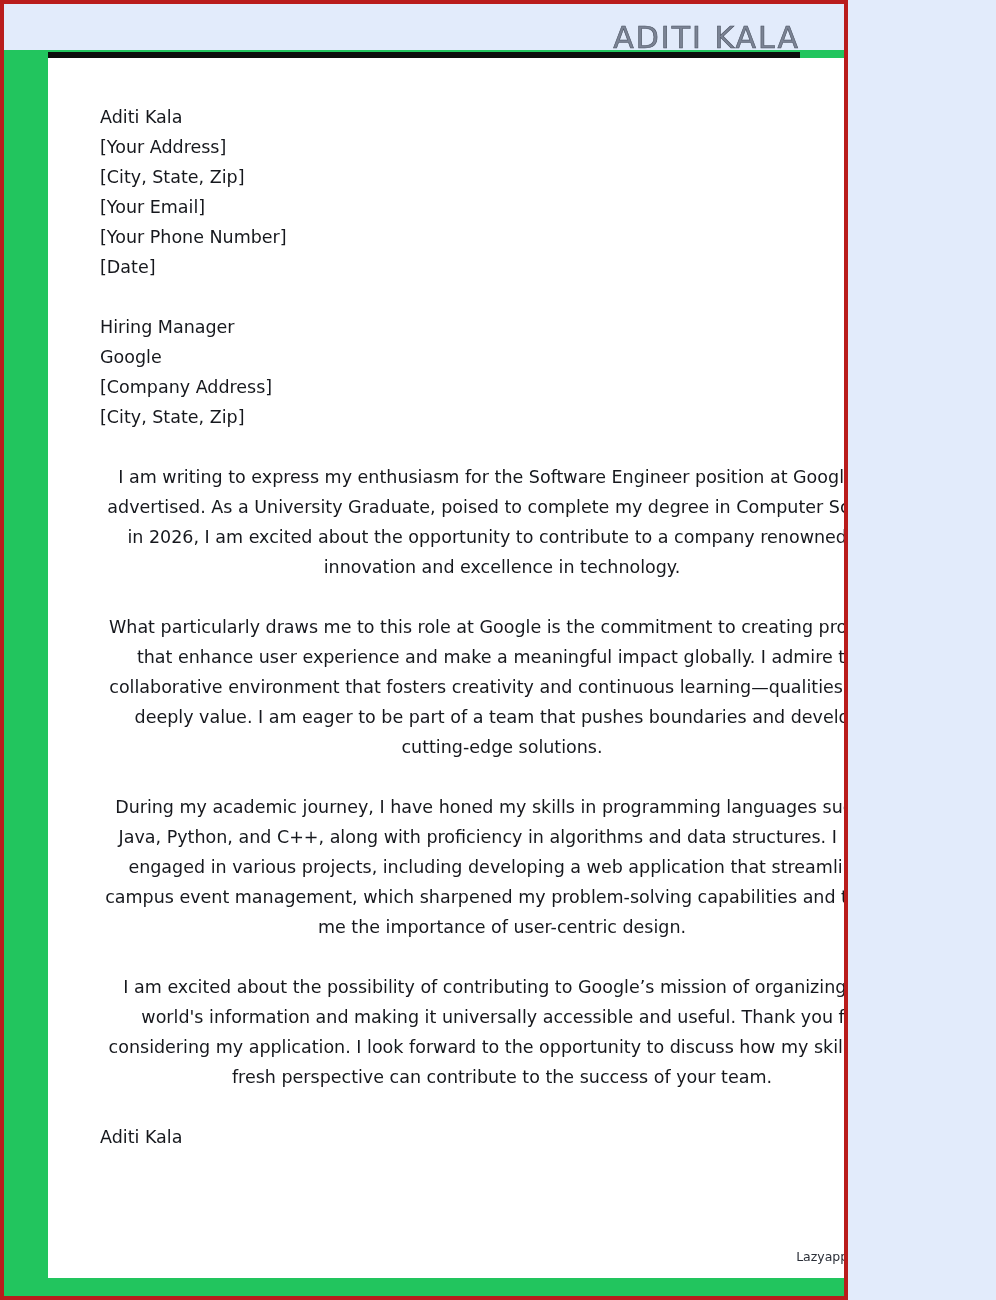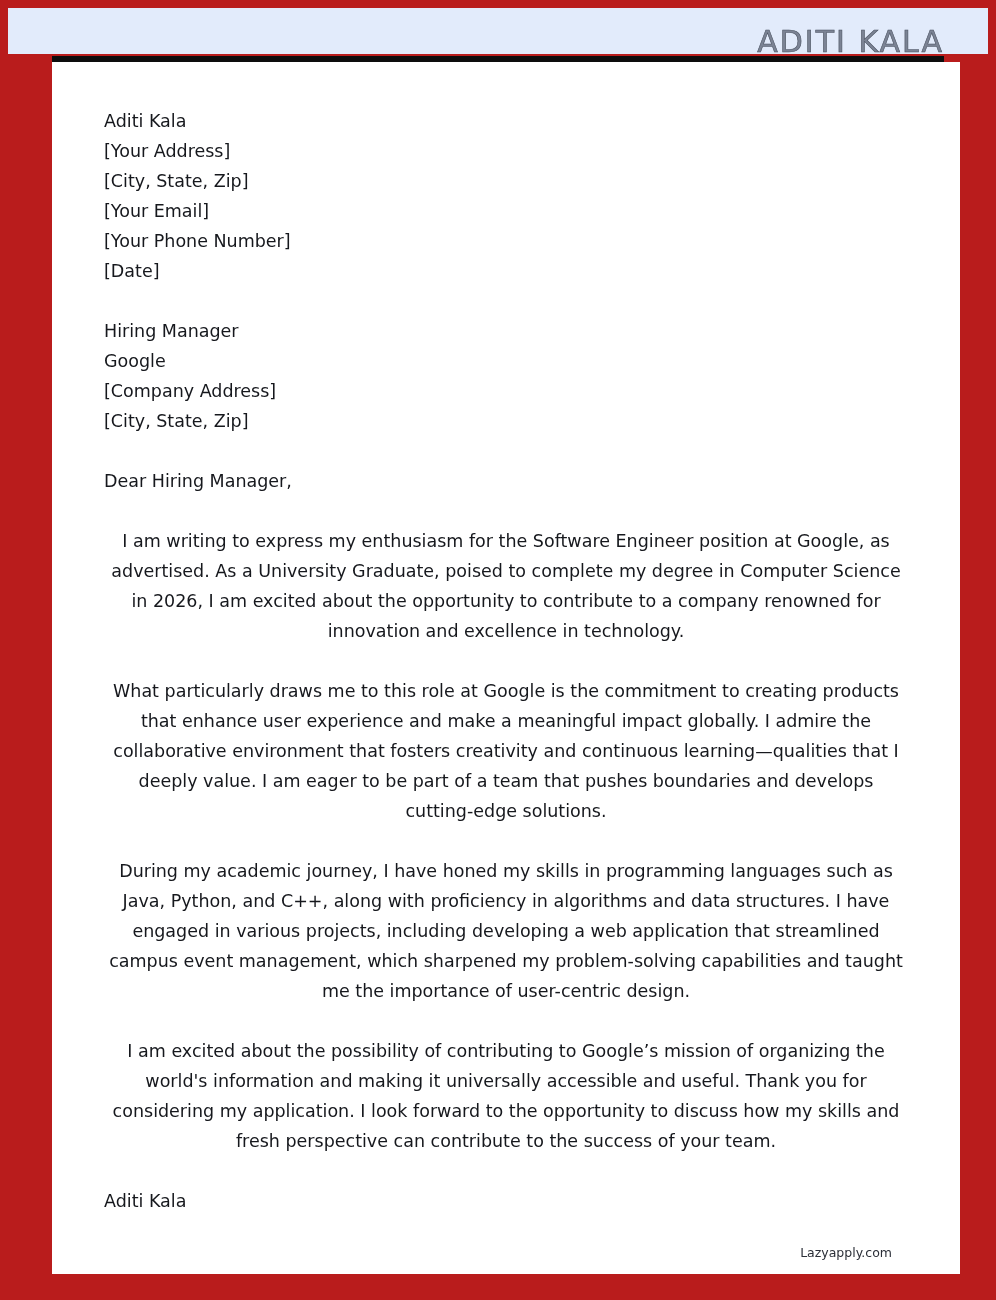--- a/index.html
+++ b/index.html
@@ -8,25 +8,25 @@
   }
   body {
     width: 996px;
     height: 1300px;
     background: #e2ebfb;
     font-family: "DejaVu Sans", sans-serif;
     overflow: hidden;
   }
   .page {
     position: relative;
-    width: 996px;
+    width: 848px;
     height: 1300px;
     box-sizing: border-box;
-    border: 8px solid #b91c1c;
-    background: #b91c1c;
+    border: 4px solid #b91c1c;
+    background: #22c55e;
     overflow: hidden;
   }
   .header {
     position: relative;
     height: 46px;
     box-sizing: border-box;
     background: #e2ebfb;
   }
   .header-name {
     position: absolute;
@@ -103,21 +103,20 @@
 [City, State, Zip]
 [Your Email]
 [Your Phone Number]
 [Date]</div>
 
     <div class="block addr">Hiring Manager
 Google
 [Company Address]
 [City, State, Zip]</div>
 
-    <div class="block salutation">Dear Hiring Manager,</div>
 
     <p class="para">I am writing to express my enthusiasm for the Software Engineer position at Google, as advertised. As a University Graduate, poised to complete my degree in Computer Science in 2026, I am excited about the opportunity to contribute to a company renowned for innovation and excellence in technology.</p>
     <p class="para">What particularly draws me to this role at Google is the commitment to creating products that enhance user experience and make a meaningful impact globally. I admire the collaborative environment that fosters creativity and continuous learning—qualities that I deeply value. I am eager to be part of a team that pushes boundaries and develops cutting-edge solutions.</p>
     <p class="para">During my academic journey, I have honed my skills in programming languages such as Java, Python, and C++, along with proficiency in algorithms and data structures. I have engaged in various projects, including developing a web application that streamlined campus event management, which sharpened my problem-solving capabilities and taught me the importance of user-centric design.</p>
     <p class="para">I am excited about the possibility of contributing to Google’s mission of organizing the world's information and making it universally accessible and useful. Thank you for considering my application. I look forward to the opportunity to discuss how my skills and fresh perspective can contribute to the success of your team.</p>
 
 
     <div class="block signature">Aditi Kala</div>
 
     <div class="footer-credit">Lazyapply.com</div>

